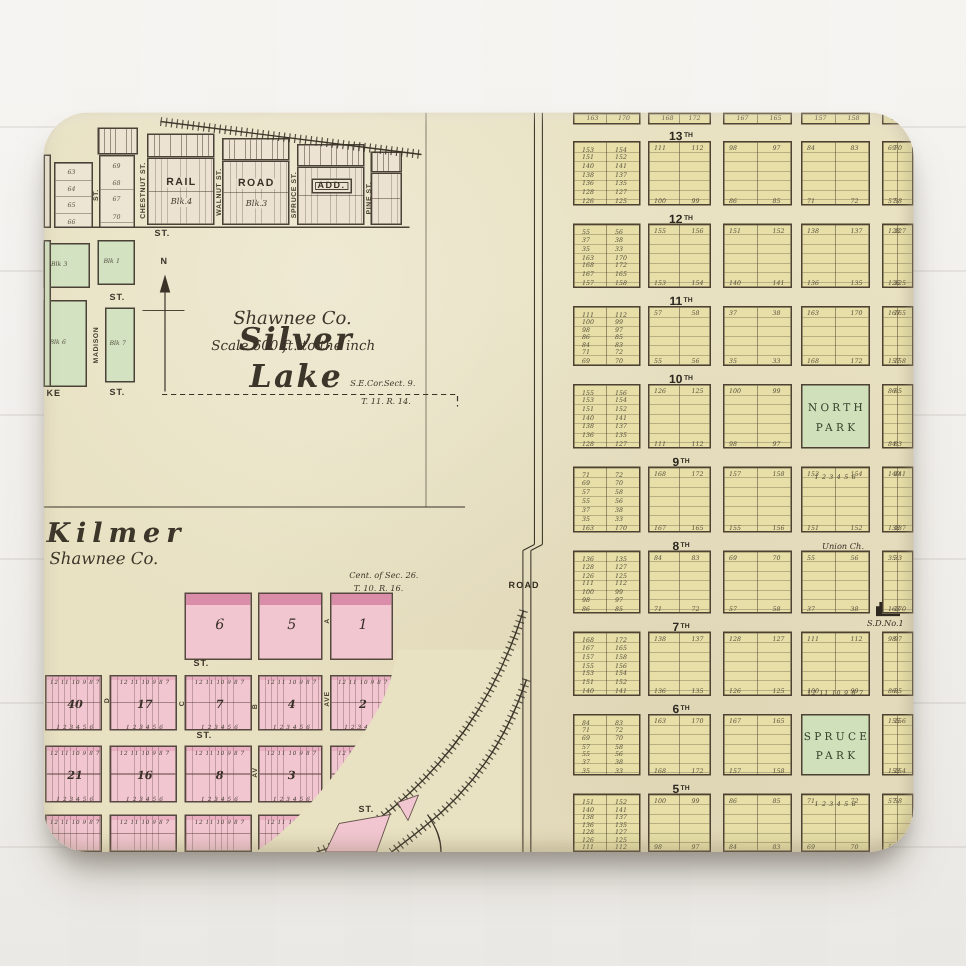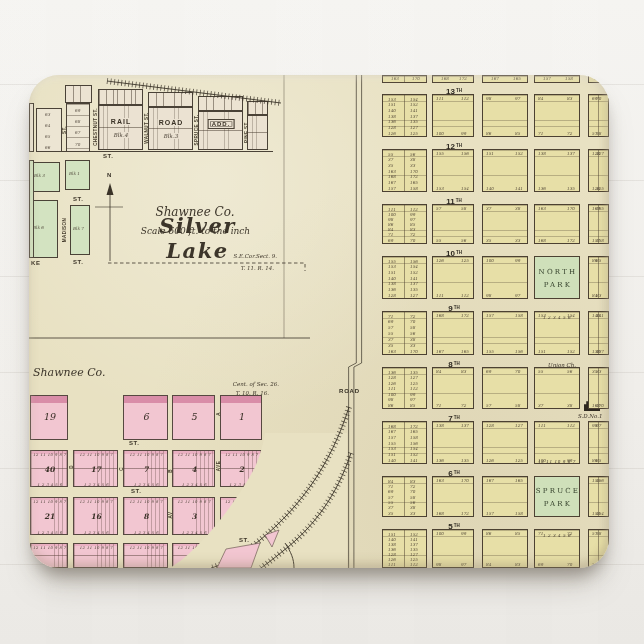--- a/index.html
+++ b/index.html
@@ -137,28 +137,26 @@
     <div class="t gblock" style="left:0;top:85px;width:5px;height:98px;"></div>
 
     <div class="t nlabel" style="left:78px;top:97px;">N</div>
 
     <div class="t title" style="left:96px;top:106px;width:145px;">Silver Lake</div>
     <div class="t subtitle" style="left:96px;top:130px;width:140px;">Shawnee Co.</div>
     <div class="t scale" style="left:94px;top:151px;width:145px;">Scale 600 ft. to the inch</div>
     <div class="t note" style="left:150px;top:178px;width:98px;">S.E.Cor.Sect. 9.</div>
     <div class="t note" style="left:150px;top:190px;width:95px;">T. 11. R. 14.</div>
 
+    <div class="t ktitle" style="left:2px;top:270px;">Kilmer</div>
     <div class="t ksub" style="left:4px;top:291px;">Shawnee Co.</div>
     <div class="t note" style="left:150px;top:306px;width:100px;">Cent. of Sec. 26.</div>
     <div class="t note" style="left:150px;top:315px;width:90px;">T. 10. R. 16.</div>
 
     <div id="kilmer">
-        <div class="kblock pk1" style="left: 1px; top: 320px; width: 38px; height: 45px;">
-          <div class="knum big" style="left: 19px; top: 14.5px;">19</div>
-        </div>
         <div class="kblock pk1" style="left: 94px; top: 320px; width: 45px; height: 45px;">
           <div class="knum big" style="left: 22.5px; top: 14.5px;">6</div>
         </div>
         <div class="kblock pk1" style="left: 143px; top: 320px; width: 43px; height: 45px;">
           <div class="knum big" style="left: 21.5px; top: 14.5px;">5</div>
         </div>
         <div class="kblock pk1" style="left: 191px; top: 320px; width: 42px; height: 45px;">
           <div class="knum big" style="left: 21px; top: 14.5px;">1</div>
         </div>
         <div class="kblock pk2" style="left: 1px; top: 375px; width: 38px; height: 37px;">

